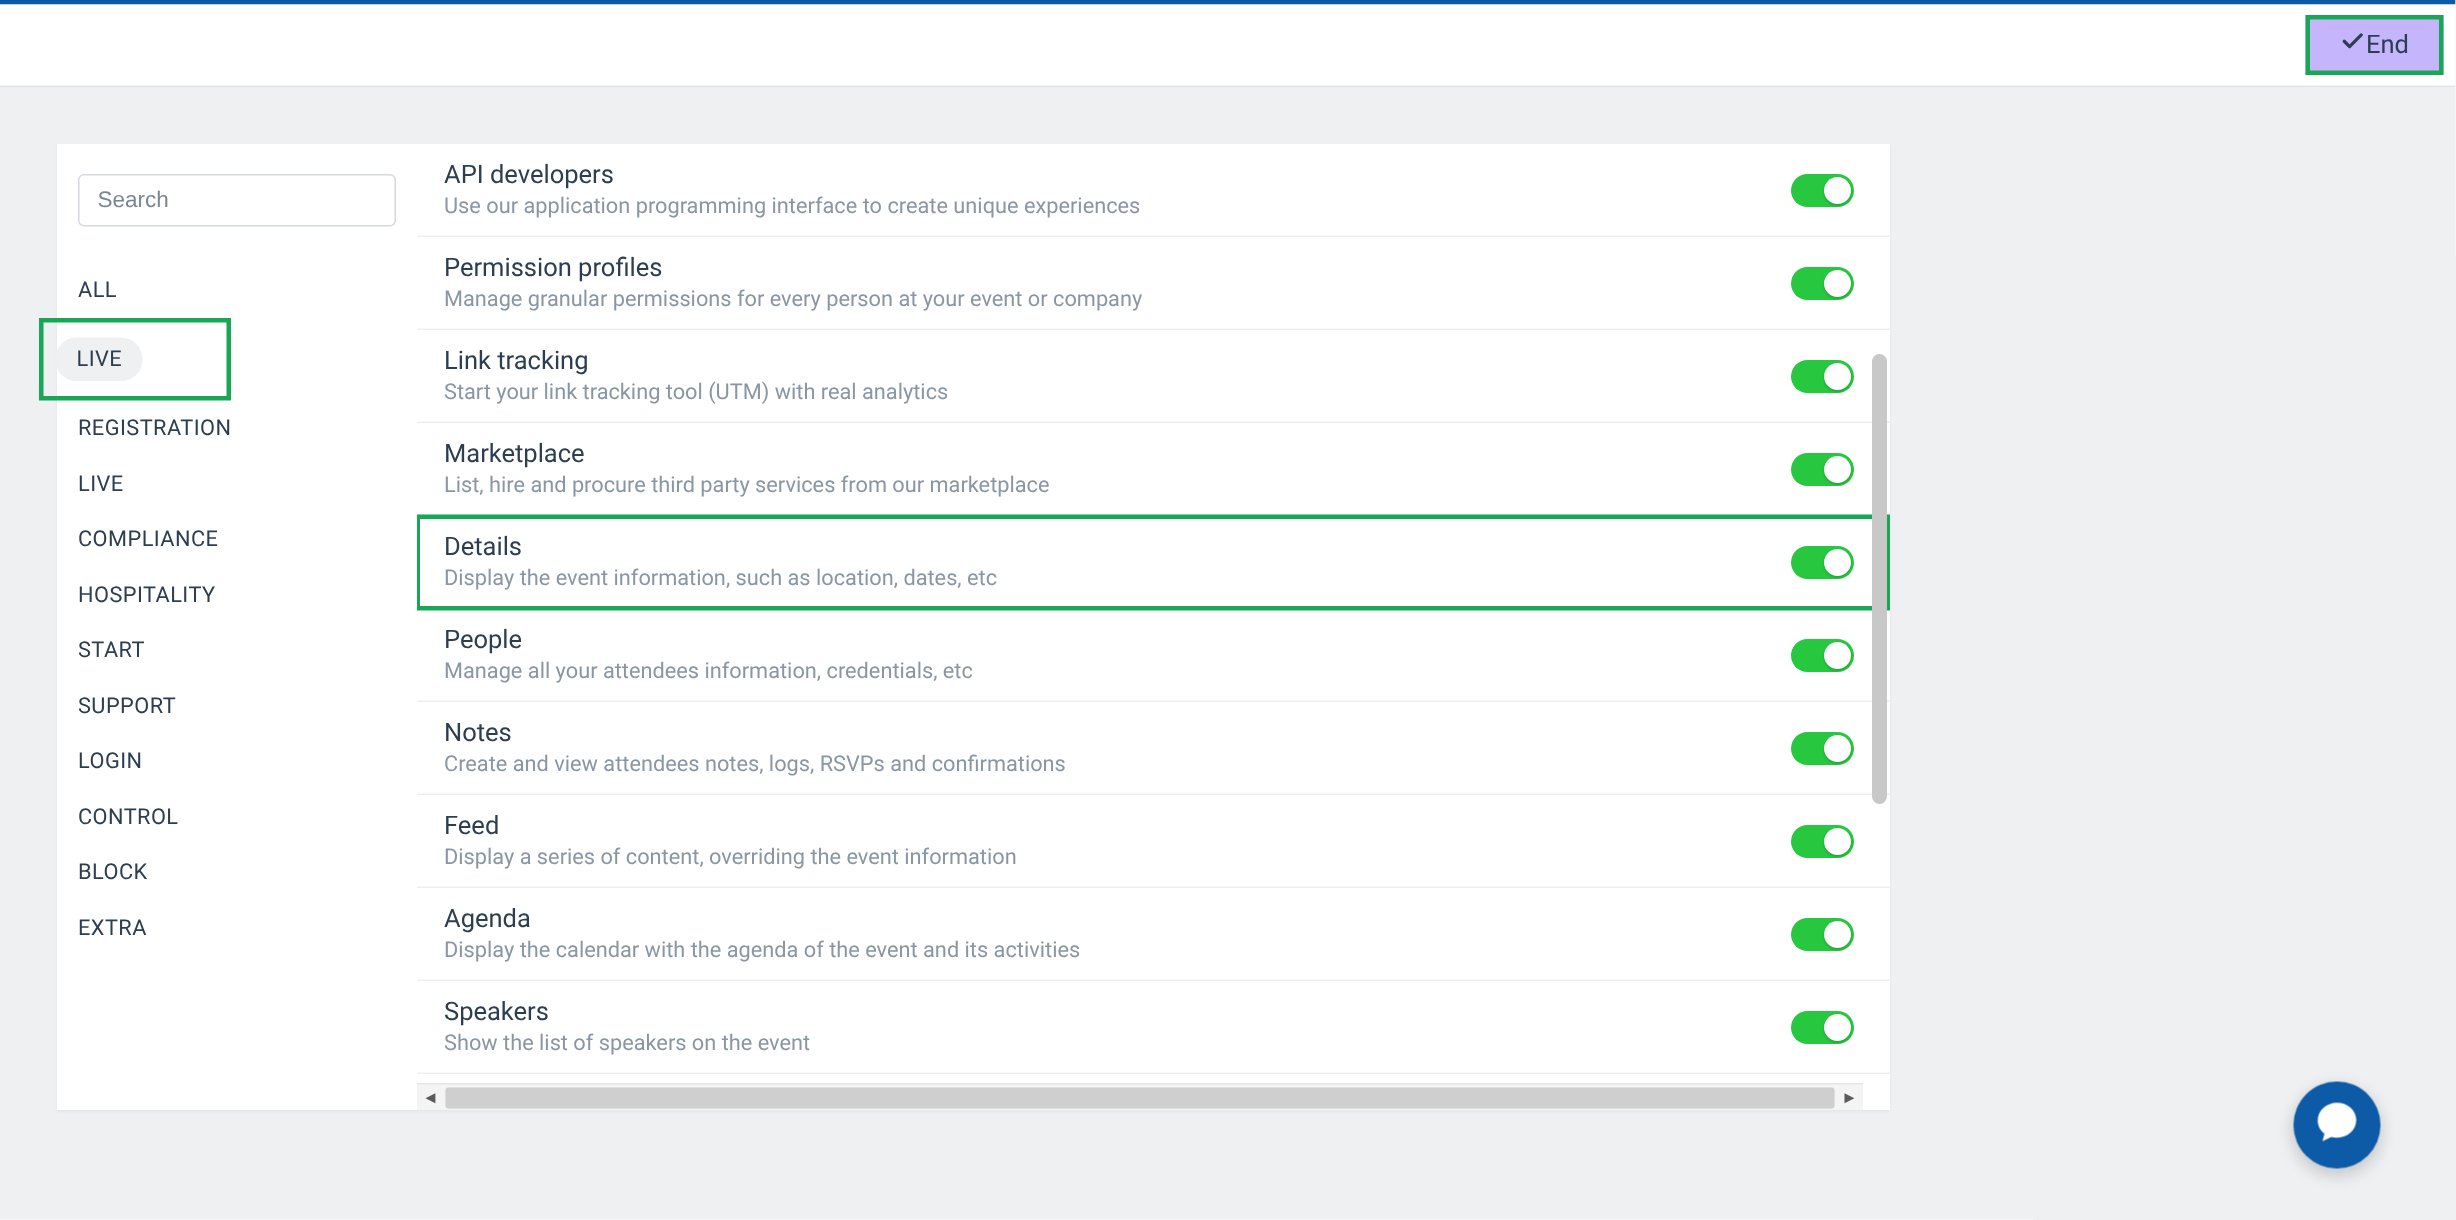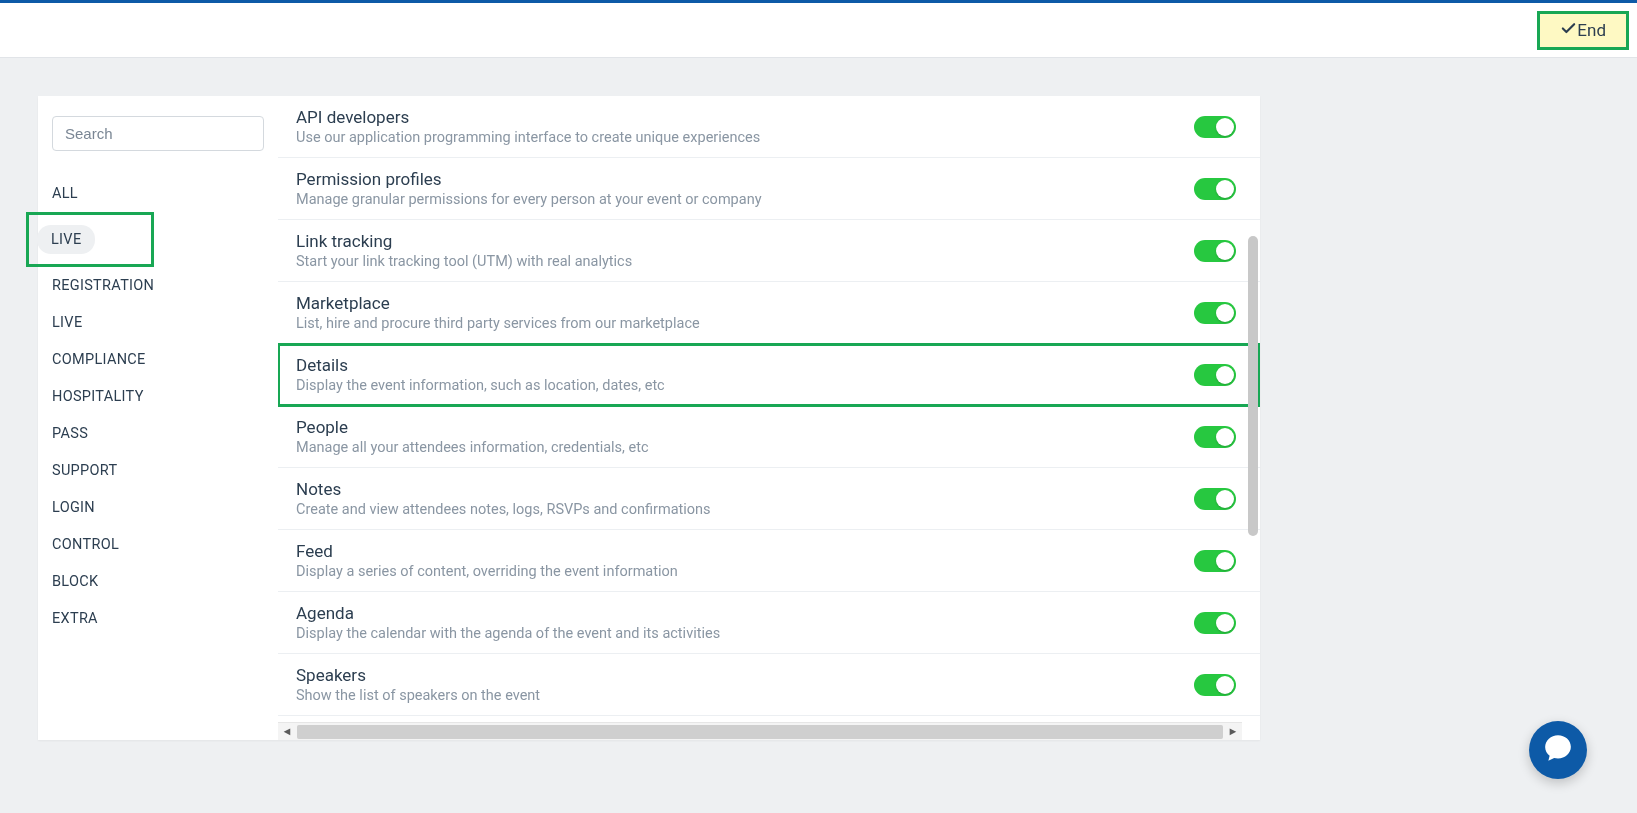--- a/index.html
+++ b/index.html
@@ -19,21 +19,21 @@
     height: 55px;
     background: #ffffff;
     border-bottom: 1px solid #e1e4e8;
     display: flex;
     justify-content: flex-end;
     align-items: center;
     padding: 0 8px;
   }
   .end-button {
     border: 3px solid #18a754;
-    background: #fef9c3;
+    background: #c4b5fd;
     padding: 6px 20px;
     display: flex;
     align-items: center;
     gap: 0;
     font-size: 17px;
     color: #2c3e50;
     cursor: pointer;
   }
   .content-wrap {
     padding: 38px 0 0 38px;
@@ -246,21 +246,21 @@
       </div>
       <div class="nav-list">
         <div class="nav-item">ALL</div>
         <div class="nav-item nav-highlight">
           <span class="nav-pill">LIVE</span>
         </div>
         <div class="nav-item">REGISTRATION</div>
         <div class="nav-item">LIVE</div>
         <div class="nav-item">COMPLIANCE</div>
         <div class="nav-item">HOSPITALITY</div>
-        <div class="nav-item">PASS</div>
+        <div class="nav-item">START</div>
         <div class="nav-item">SUPPORT</div>
         <div class="nav-item">LOGIN</div>
         <div class="nav-item">CONTROL</div>
         <div class="nav-item">BLOCK</div>
         <div class="nav-item">EXTRA</div>
       </div>
     </div>
 
     <div class="main">
       <div class="feature-scroller">

